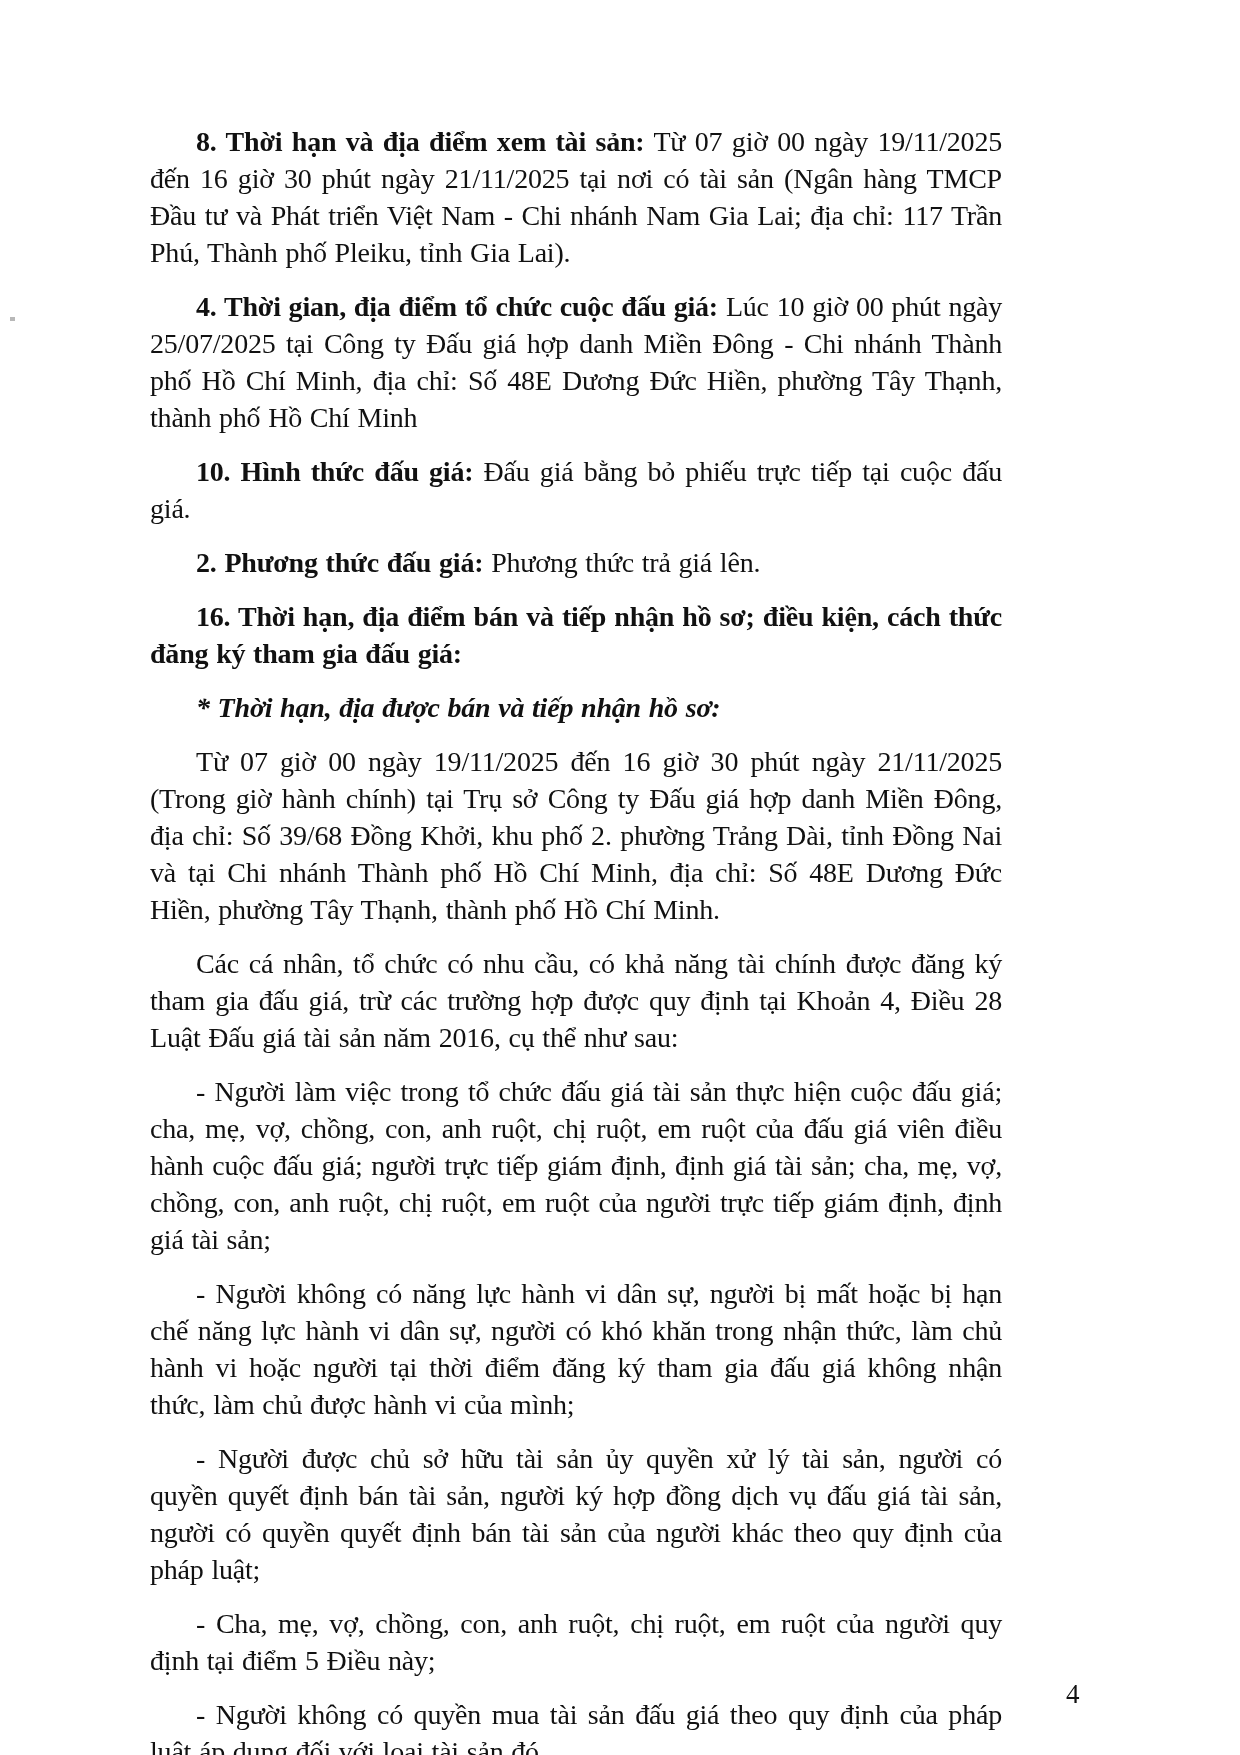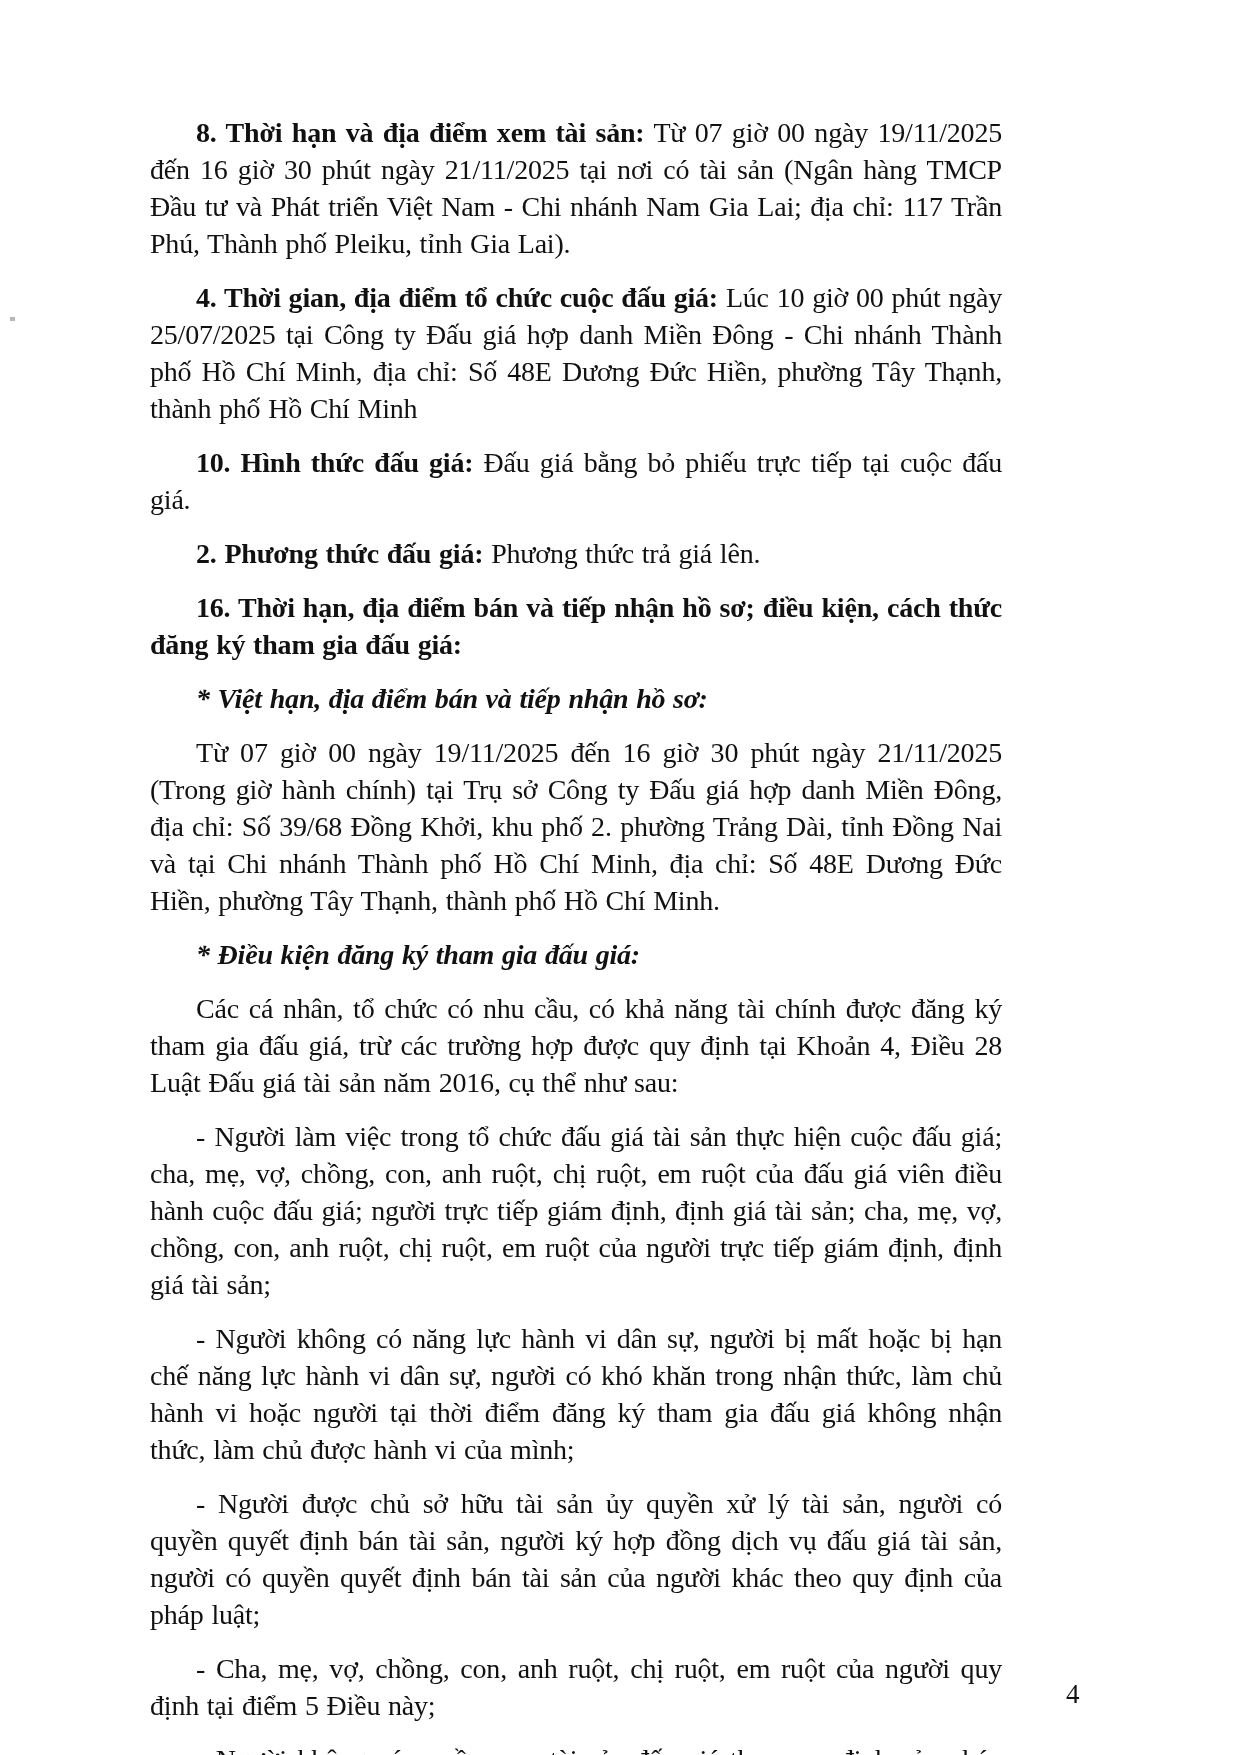--- a/index.html
+++ b/index.html
@@ -12,21 +12,21 @@
     font-family: "Liberation Serif", "DejaVu Serif", serif;
     color: #111111;
   }
   .doc-body {
     position: absolute;
     left: 150px;
     top: 106px;
     width: 852px;
   }
   .para {
-    margin: 8px 0 17px 0;
+    margin: 17px 0 17px 0;
     font-size: 28px;
     line-height: 37px;
     text-align: justify;
     text-indent: 46px;
     letter-spacing: -0.2px;
     word-spacing: 1px;
   }
   .para .lead { font-weight: bold; }
   .italic-head {
     font-weight: bold;
@@ -59,25 +59,24 @@
   <p class="para"><span class="lead">8. Thời hạn và địa điểm xem tài sản:</span><span> Từ 07 giờ 00 ngày 19/11/2025 đến 16 giờ 30 phút ngày 21/11/2025 tại nơi có tài sản (Ngân hàng TMCP Đầu tư và Phát triển Việt Nam - Chi nhánh Nam Gia Lai; địa chỉ: 117 Trần Phú, Thành phố Pleiku, tỉnh Gia Lai).</span></p>
 
   <p class="para"><span class="lead">4. Thời gian, địa điểm tổ chức cuộc đấu giá:</span><span> Lúc 10 giờ 00 phút ngày 25/07/2025 tại Công ty Đấu giá hợp danh Miền Đông - Chi nhánh Thành phố Hồ Chí Minh, địa chỉ: Số 48E Dương Đức Hiền, phường Tây Thạnh, thành phố Hồ Chí Minh</span></p>
 
   <p class="para"><span class="lead">10. Hình thức đấu giá:</span><span> Đấu giá bằng bỏ phiếu trực tiếp tại cuộc đấu giá.</span></p>
 
   <p class="para"><span class="lead">2. Phương thức đấu giá:</span><span> Phương thức trả giá lên.</span></p>
 
   <p class="para"><span class="lead">16. Thời hạn, địa điểm bán và tiếp nhận hồ sơ; điều kiện, cách thức đăng ký tham gia đấu giá:</span></p>
 
-  <p class="para italic-head">* Việt hạn, địa điểm bán và tiếp nhận hồ sơ:</p>
+  <p class="para italic-head">* Thời hạn, địa được bán và tiếp nhận hồ sơ:</p>
 
   <p class="para">Từ 07 giờ 00 ngày 19/11/2025 đến 16 giờ 30 phút ngày 21/11/2025 (Trong giờ hành chính) tại Trụ sở Công ty Đấu giá hợp danh Miền Đông, địa chỉ: Số 39/68 Đồng Khởi, khu phố 2. phường Trảng Dài, tỉnh Đồng Nai và tại Chi nhánh Thành phố Hồ Chí Minh, địa chỉ: Số 48E Dương Đức Hiền, phường Tây Thạnh, thành phố Hồ Chí Minh.</p>
 
-  <p class="para italic-head">* Điều kiện đăng ký tham gia đấu giá:</p>
 
   <p class="para">Các cá nhân, tổ chức có nhu cầu, có khả năng tài chính được đăng ký tham gia đấu giá, trừ các trường hợp được quy định tại Khoản 4, Điều 28 Luật Đấu giá tài sản năm 2016, cụ thể như sau:</p>
 
   <p class="para">- Người làm việc trong tổ chức đấu giá tài sản thực hiện cuộc đấu giá; cha, mẹ, vợ, chồng, con, anh ruột, chị ruột, em ruột của đấu giá viên điều hành cuộc đấu giá; người trực tiếp giám định, định giá tài sản; cha, mẹ, vợ, chồng, con, anh ruột, chị ruột, em ruột của người trực tiếp giám định, định giá tài sản;</p>
 
   <p class="para">- Người không có năng lực hành vi dân sự, người bị mất hoặc bị hạn chế năng lực hành vi dân sự, người có khó khăn trong nhận thức, làm chủ hành vi hoặc người tại thời điểm đăng ký tham gia đấu giá không nhận thức, làm chủ được hành vi của mình;</p>
 
   <p class="para">- Người được chủ sở hữu tài sản ủy quyền xử lý tài sản, người có quyền quyết định bán tài sản, người ký hợp đồng dịch vụ đấu giá tài sản, người có quyền quyết định bán tài sản của người khác theo quy định của pháp luật;</p>
 
   <p class="para">- Cha, mẹ, vợ, chồng, con, anh ruột, chị ruột, em ruột của người quy định tại điểm 5 Điều này;</p>

